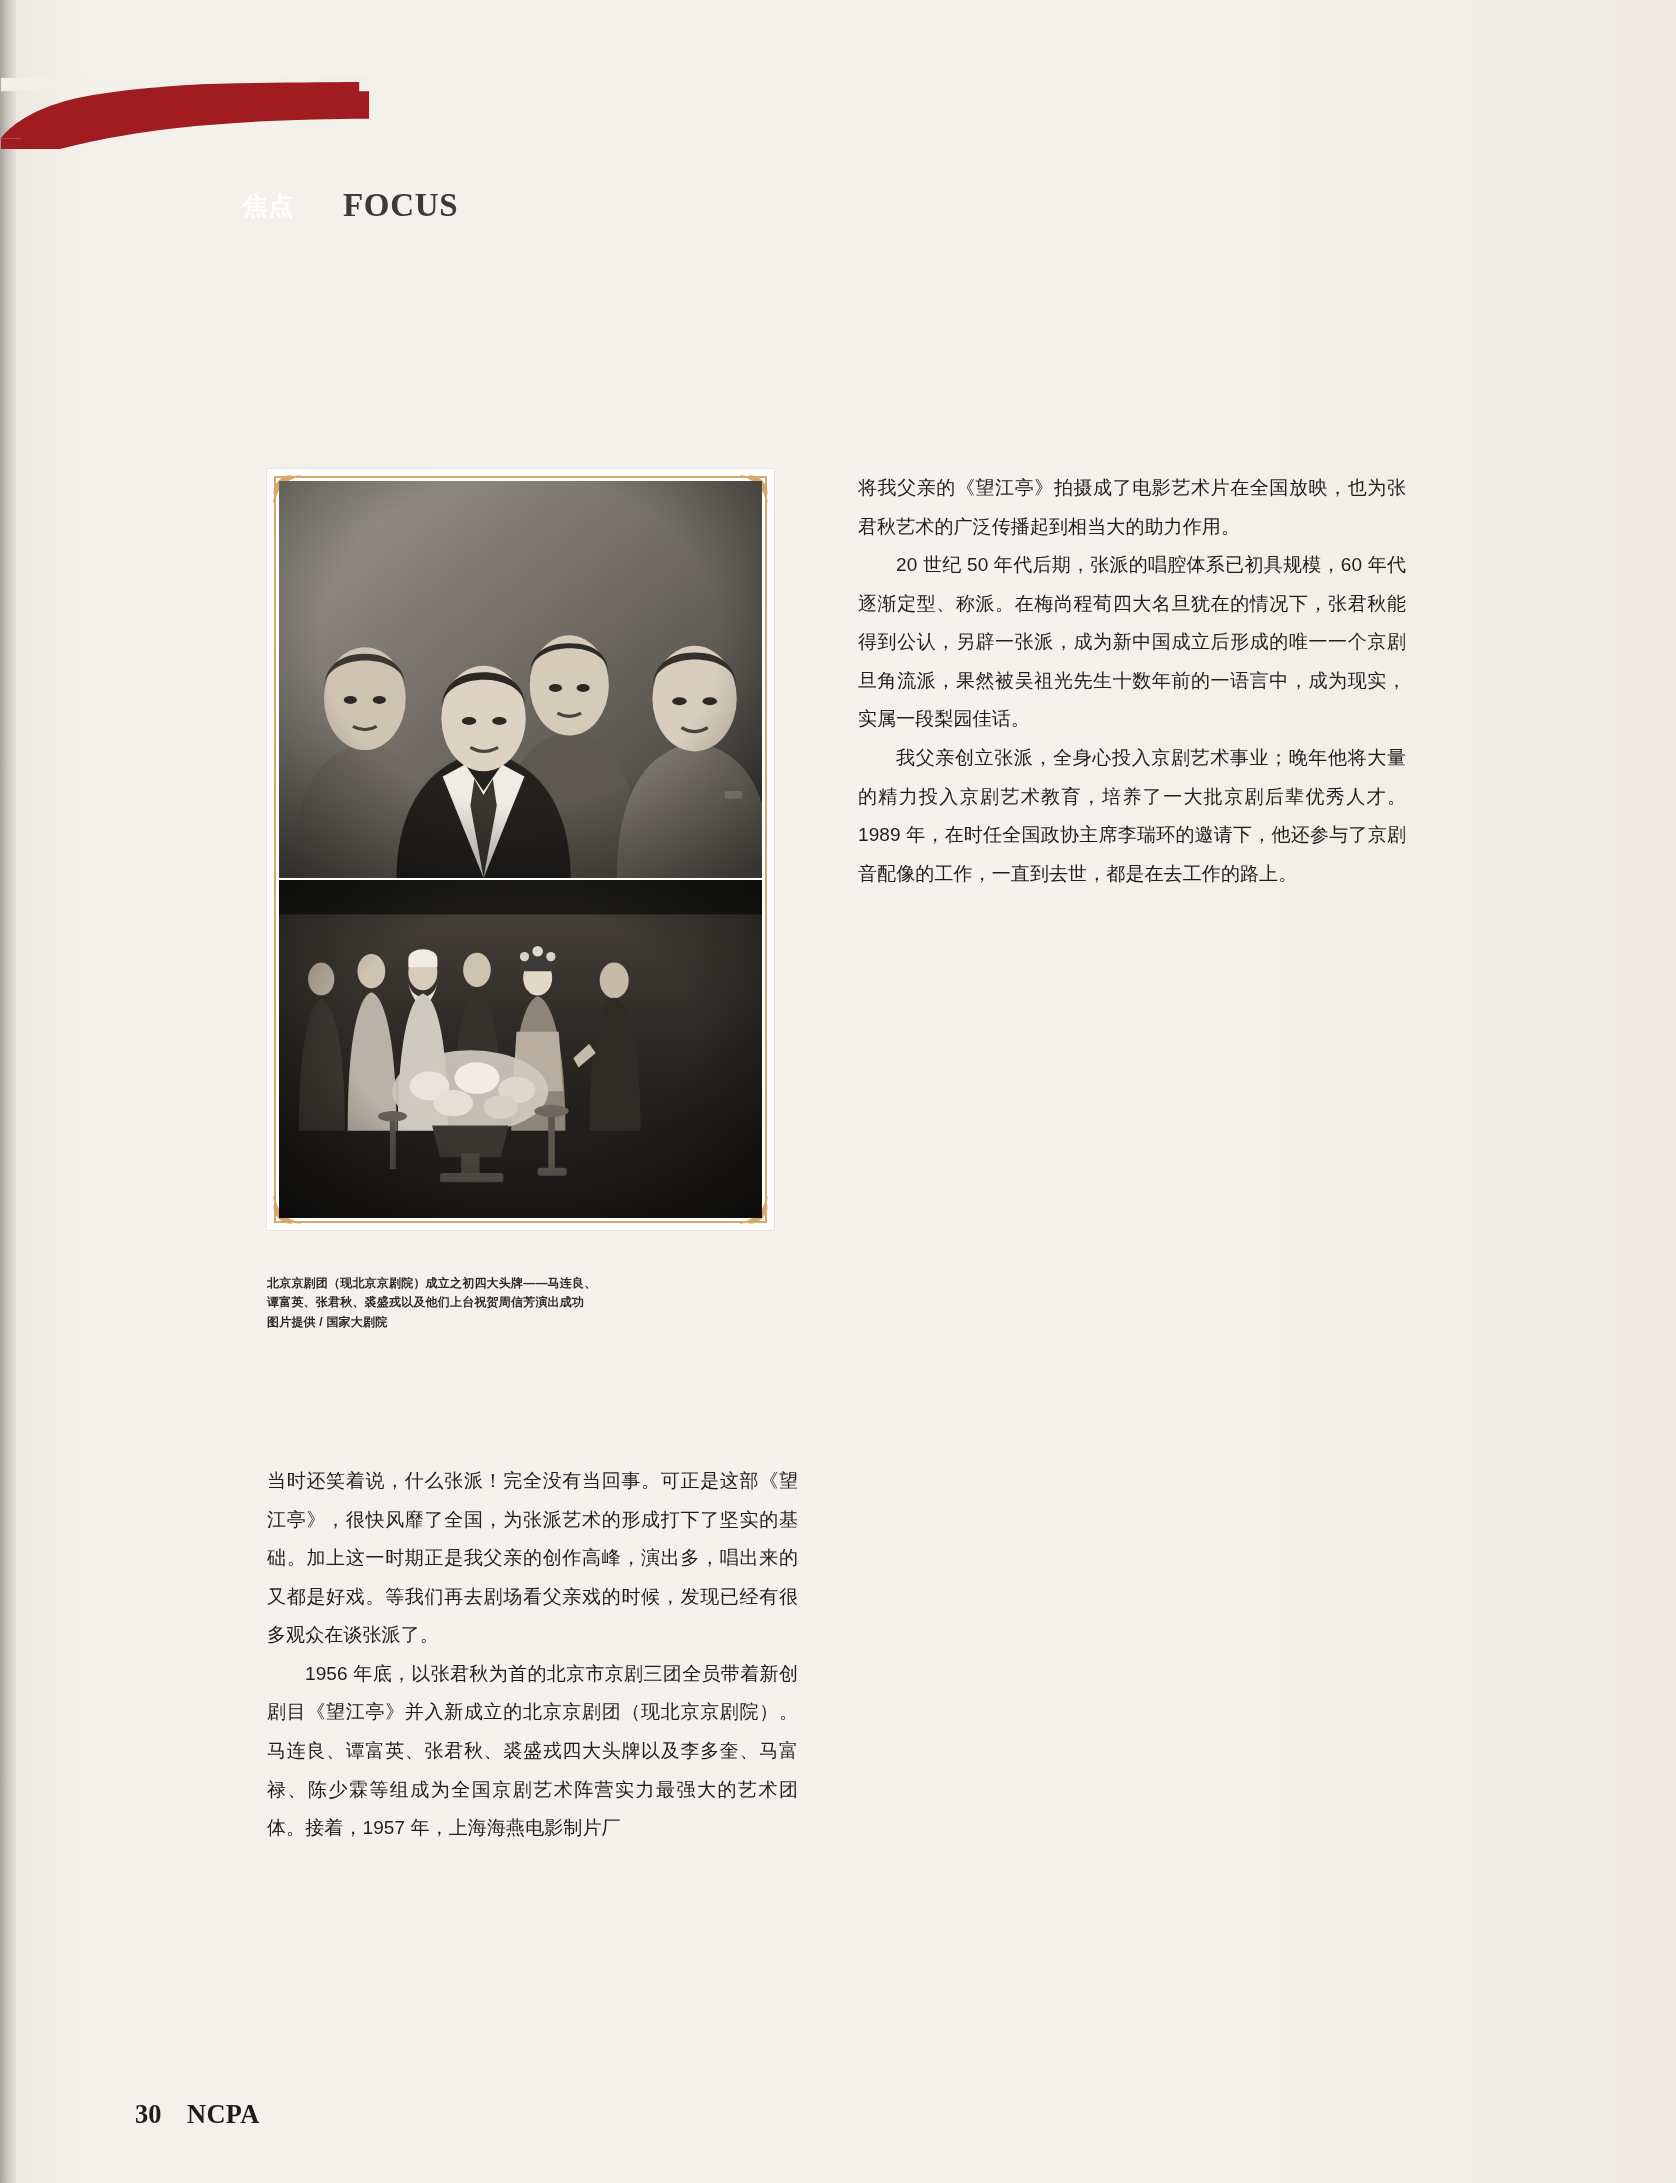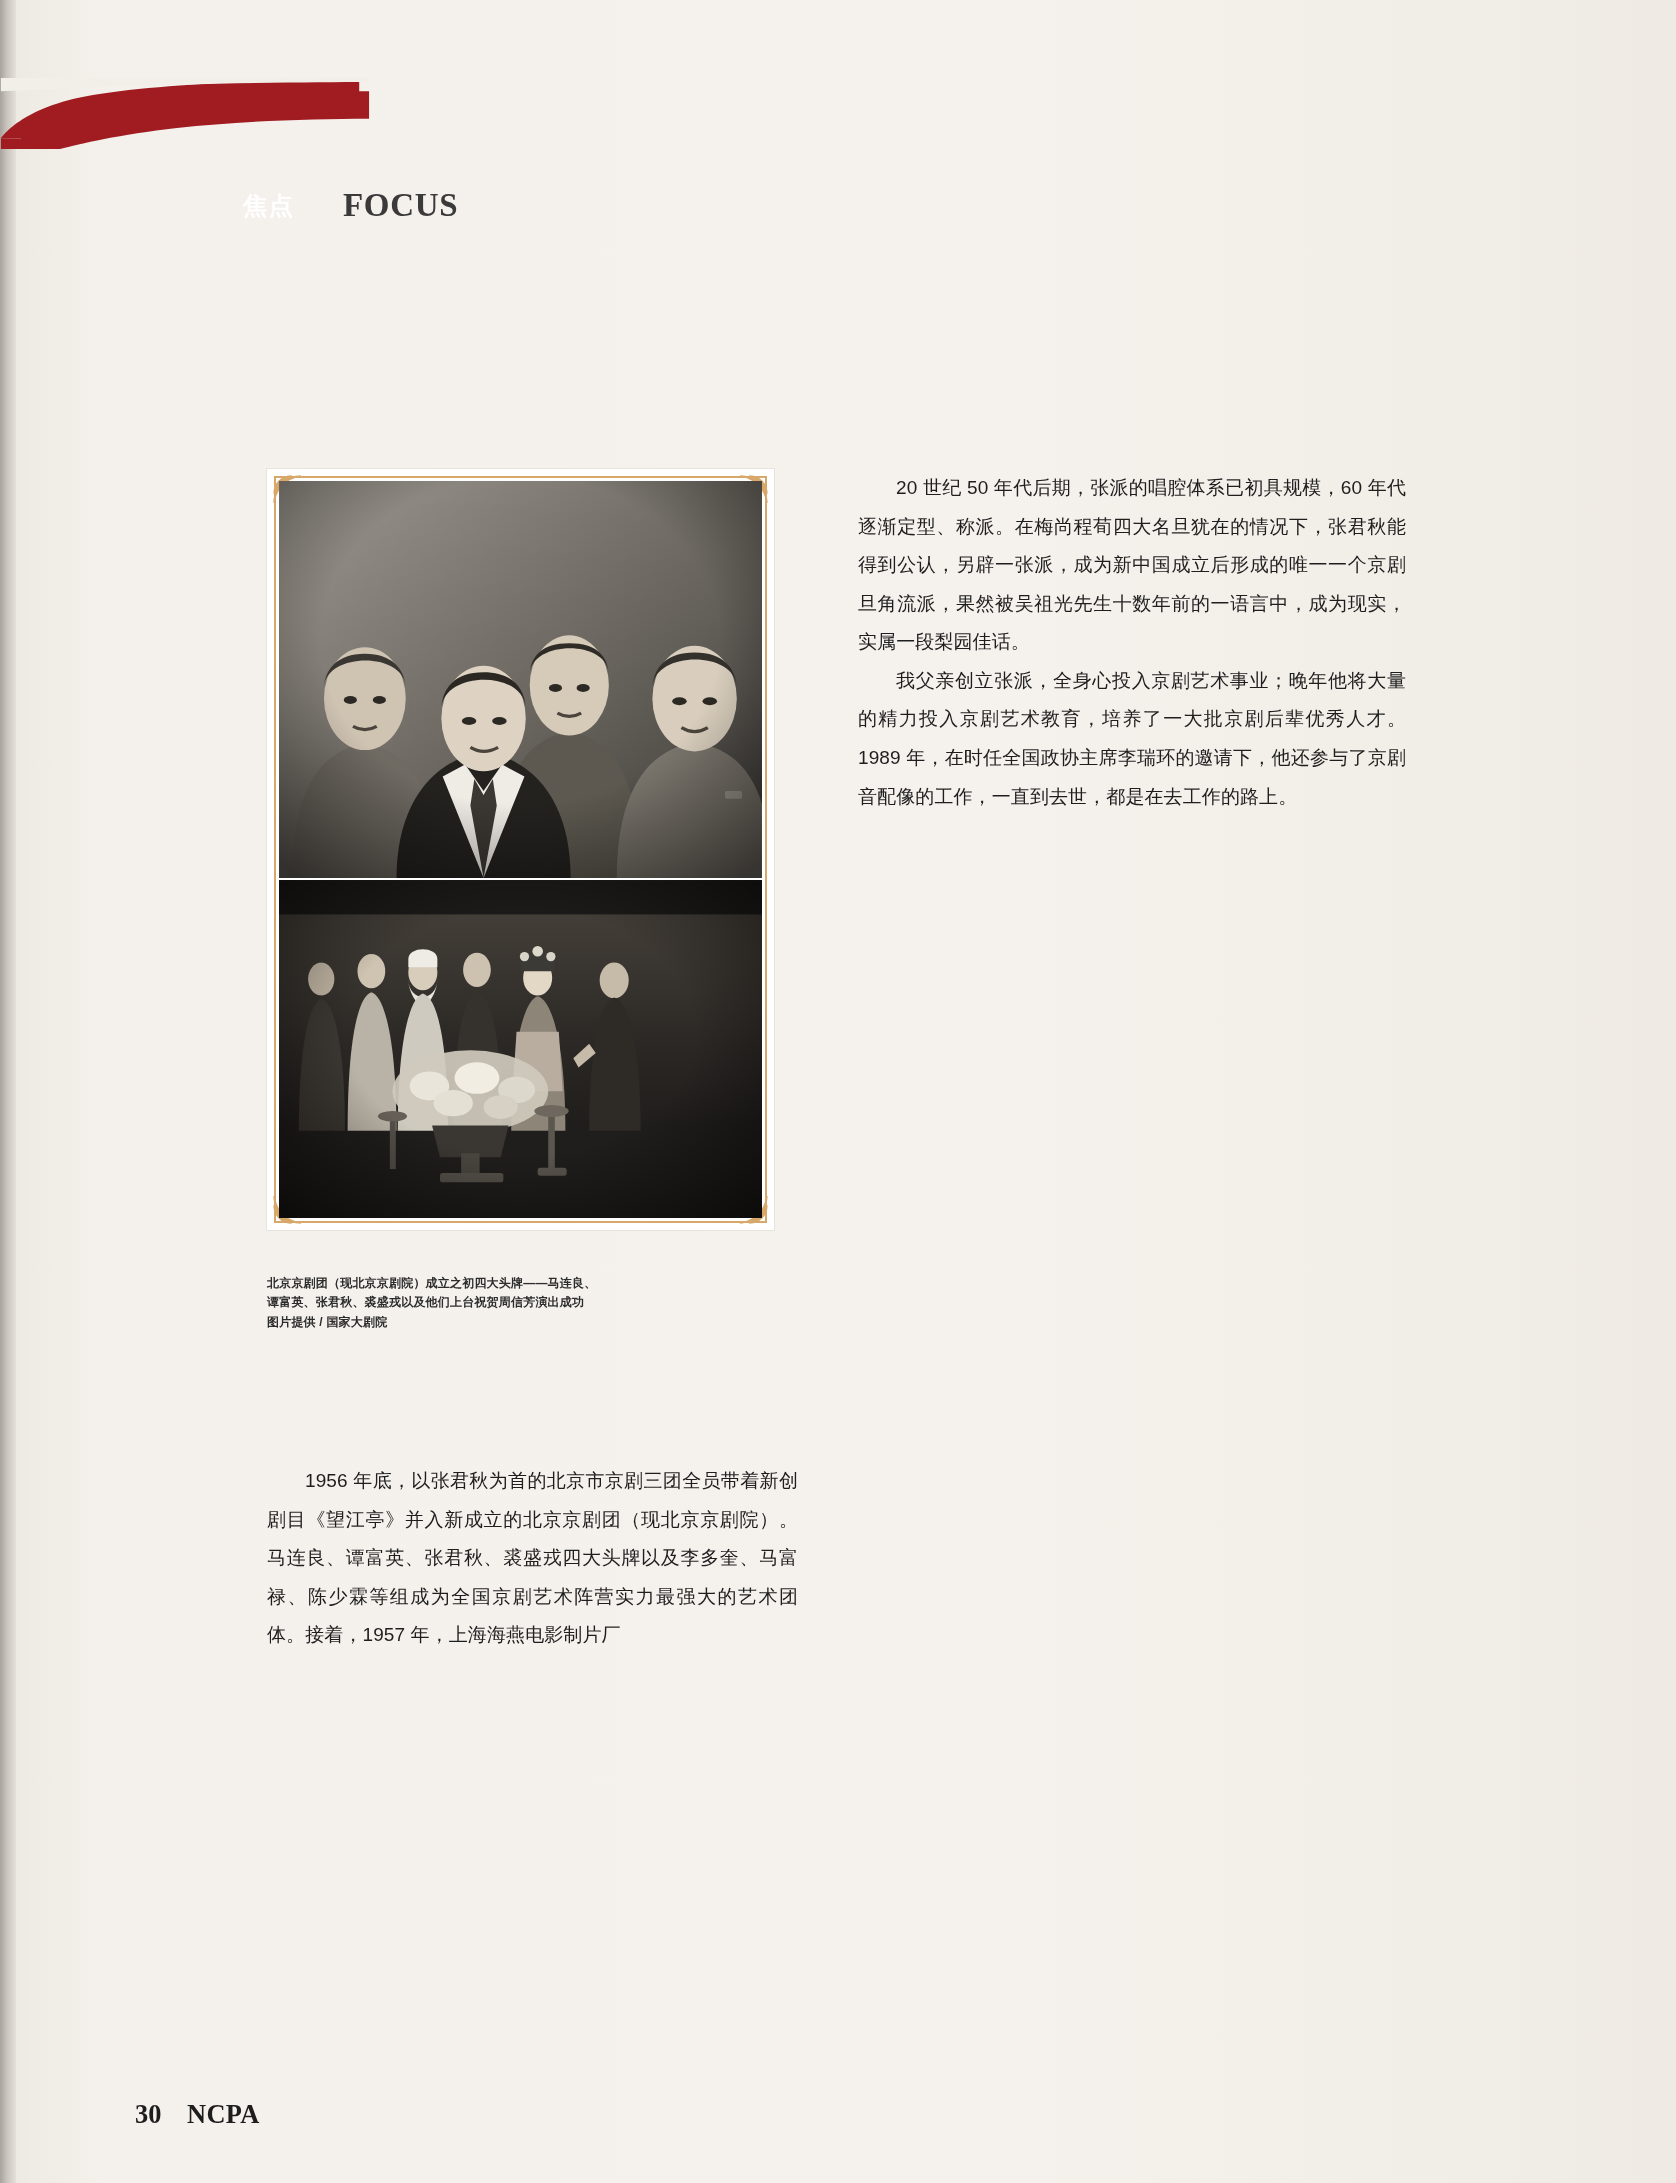--- a/index.html
+++ b/index.html
@@ -353,24 +353,26 @@
   </div>
 </div>
 
 <div class="caption">
   <div>北京京剧团（现北京京剧院）成立之初四大头牌——马连良、</div>
   <div>谭富英、张君秋、裘盛戎以及他们上台祝贺周信芳演出成功</div>
   <div>图片提供 / 国家大剧院</div>
 </div>
 
 <div class="col col-left">
+  <p class="no-indent">当时还笑着说，什么张派！完全没有当回事。可正是这部《望江亭》，很快风靡了全国，为张派艺术的形成打下了坚实的基础。加上这一时期正是我父亲的创作高峰，演出多，唱出来的又都是好戏。等我们再去剧场看父亲戏的时候，发现已经有很多观众在谈张派了。</p>
   <p>1956 年底，以张君秋为首的北京市京剧三团全员带着新创剧目《望江亭》并入新成立的北京京剧团（现北京京剧院）。马连良、谭富英、张君秋、裘盛戎四大头牌以及李多奎、马富禄、陈少霖等组成为全国京剧艺术阵营实力最强大的艺术团体。接着，1957 年，上海海燕电影制片厂</p>
 </div>
 
 <div class="col col-right">
+  <p class="no-indent">将我父亲的《望江亭》拍摄成了电影艺术片在全国放映，也为张君秋艺术的广泛传播起到相当大的助力作用。</p>
   <p>20 世纪 50 年代后期，张派的唱腔体系已初具规模，60 年代逐渐定型、称派。在梅尚程荀四大名旦犹在的情况下，张君秋能得到公认，另辟一张派，成为新中国成立后形成的唯一一个京剧旦角流派，果然被吴祖光先生十数年前的一语言中，成为现实，实属一段梨园佳话。</p>
   <p>我父亲创立张派，全身心投入京剧艺术事业；晚年他将大量的精力投入京剧艺术教育，培养了一大批京剧后辈优秀人才。1989 年，在时任全国政协主席李瑞环的邀请下，他还参与了京剧音配像的工作，一直到去世，都是在去工作的路上。</p>
 </div>
 
 <div class="footer">
   <span class="pg">30</span>
   <span class="brand">NCPA</span>
 </div>
 
 

